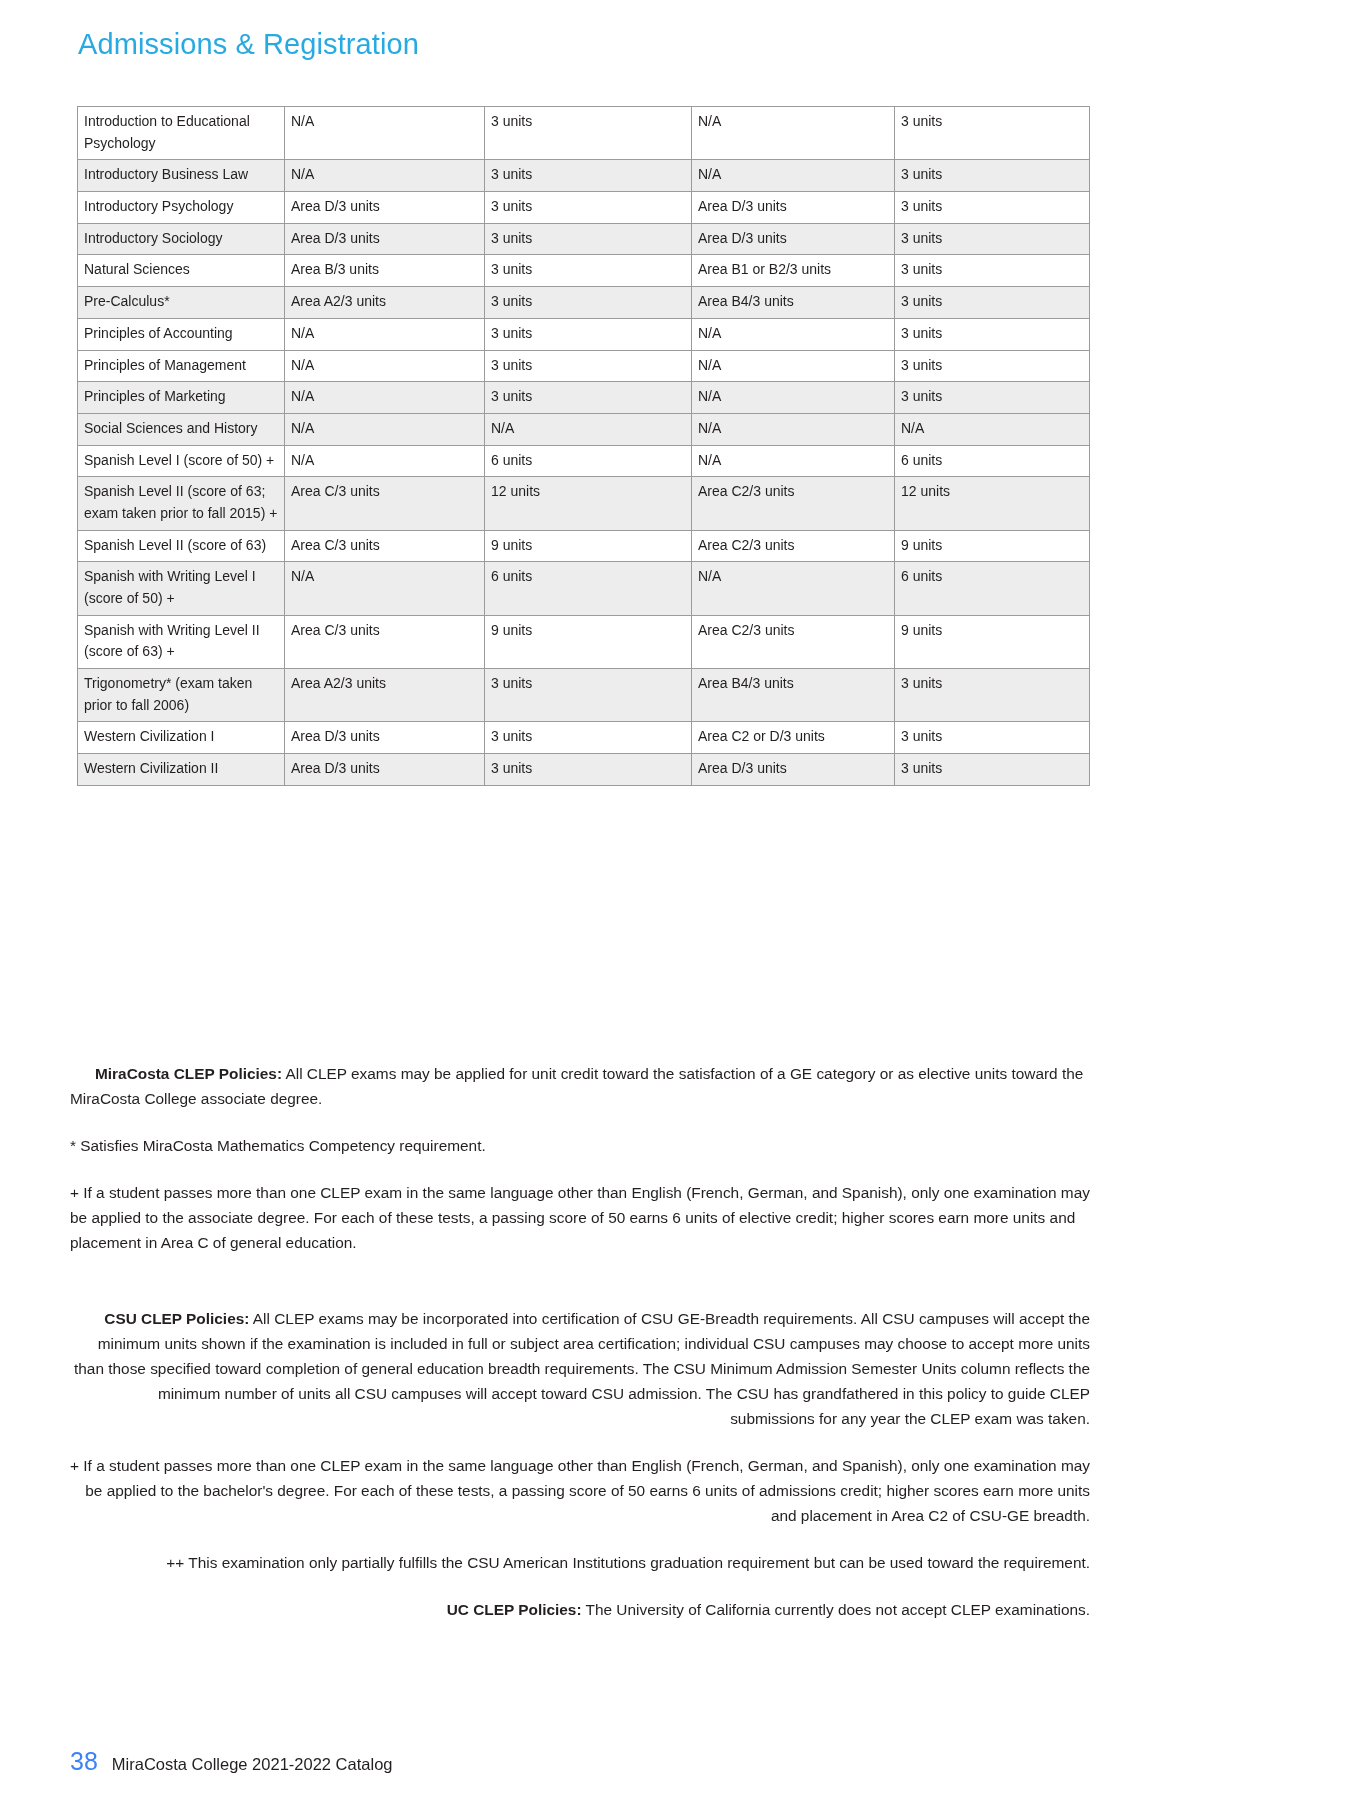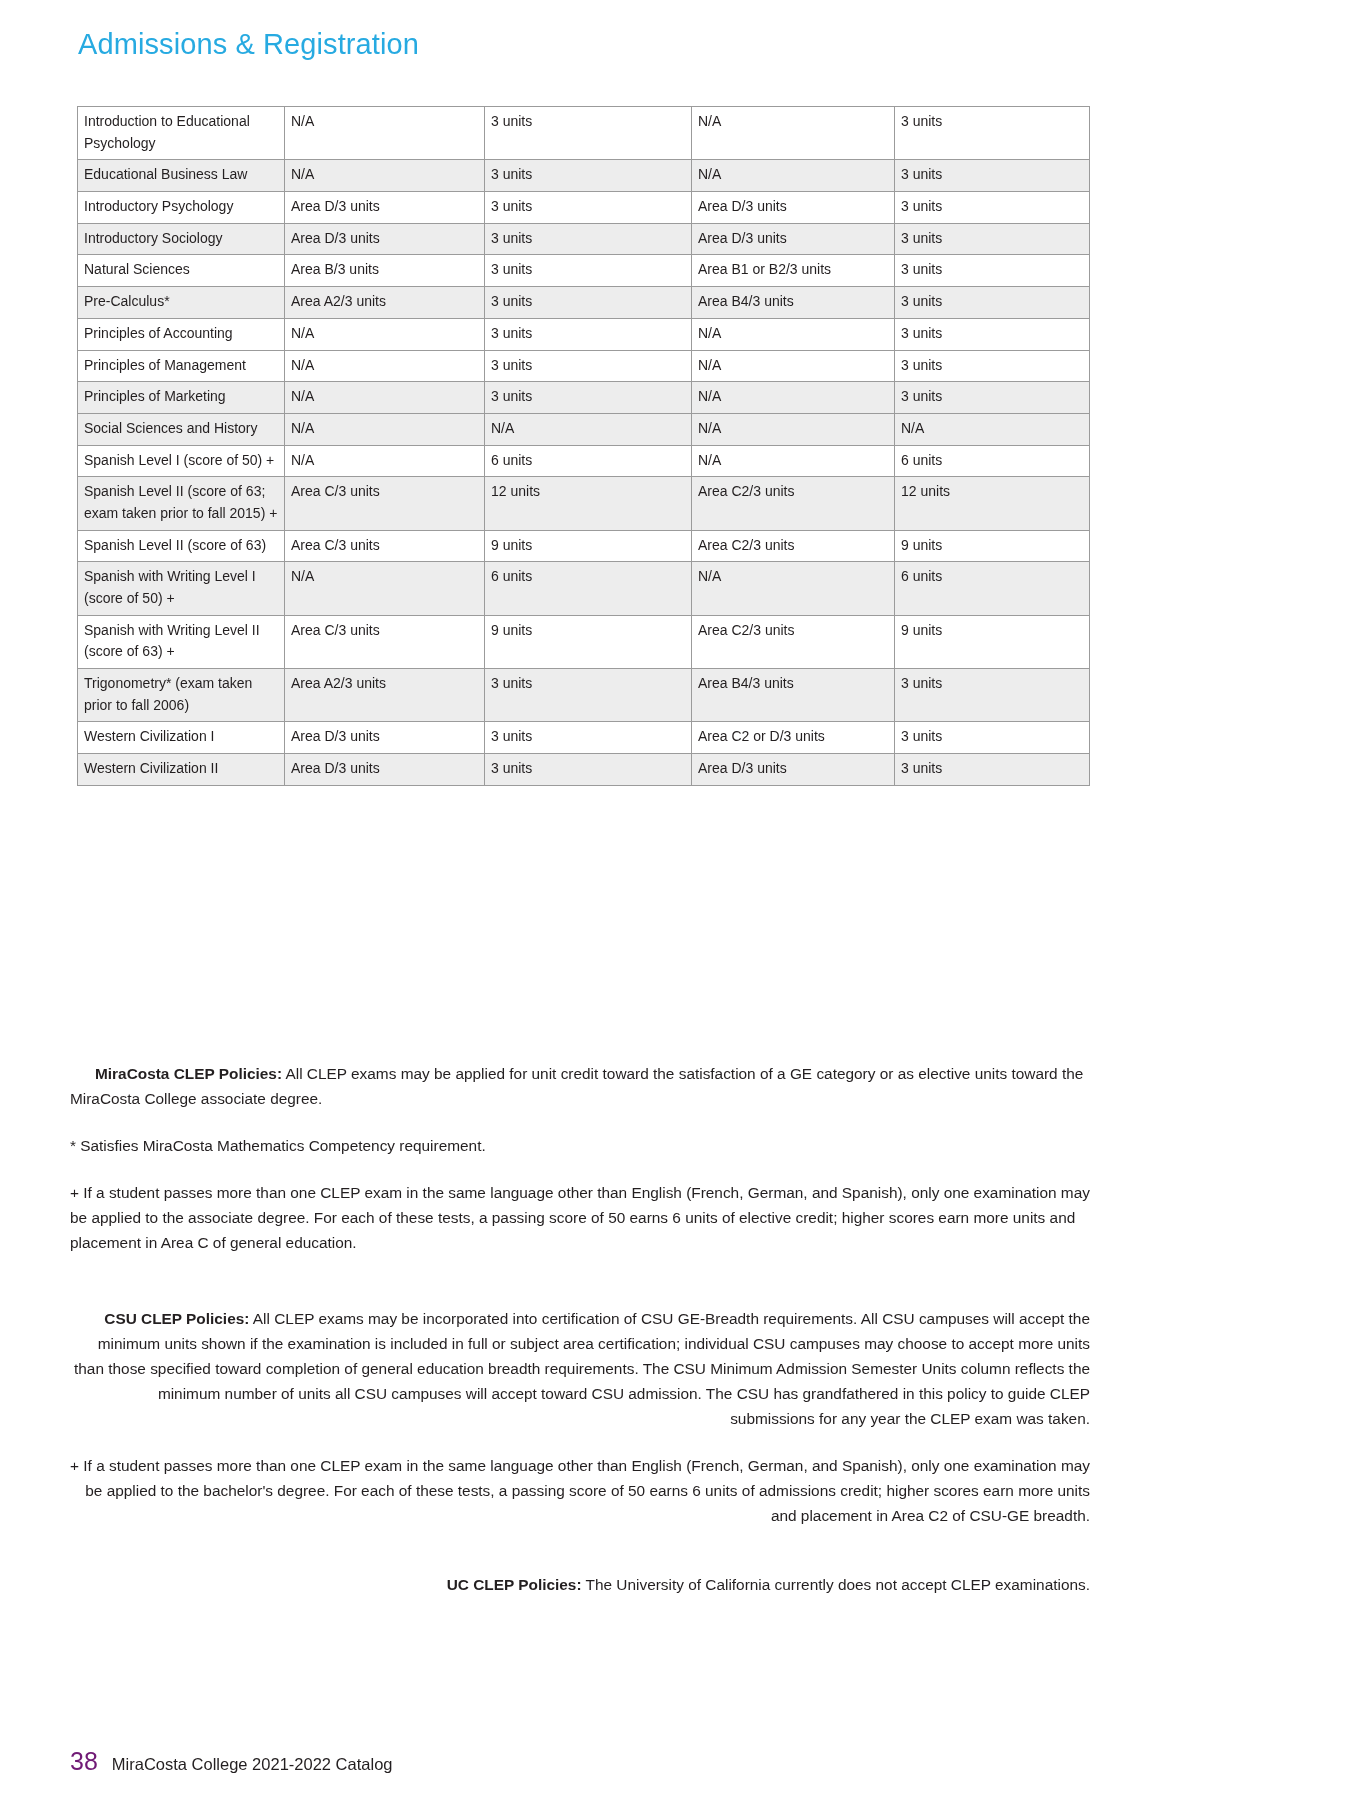--- a/index.html
+++ b/index.html
@@ -90,21 +90,21 @@
   
   .footer {
     position: absolute;
     left: 70px;
     top: 1747px;
     display: flex;
     align-items: baseline;
     gap: 14px;
   }
   .folio {
-    color: #701a75;
+    color: #3b82f6;
     font-size: 25px;
     font-weight: 400;
   }
   .folio-text {
     font-size: 16.5px;
     color: #231f20;
   }
 </style>
 </head>
 <body>
@@ -123,21 +123,21 @@
     </colgroup>
     <tbody id="clep-table-body">
         <tr class="plain">
           <td>Introduction to Educational Psychology</td>
           <td>N/A</td>
           <td>3 units</td>
           <td>N/A</td>
           <td>3 units</td>
         </tr>
         <tr class="shaded">
-          <td>Educational Business Law</td>
+          <td>Introductory Business Law</td>
           <td>N/A</td>
           <td>3 units</td>
           <td>N/A</td>
           <td>3 units</td>
         </tr>
         <tr class="plain">
           <td>Introductory Psychology</td>
           <td>Area D/3 units</td>
           <td>3 units</td>
           <td>Area D/3 units</td>
@@ -257,20 +257,21 @@
     <p class="indented">* Satisfies MiraCosta Mathematics Competency requirement.</p>
     <div class="gap-md"></div>
     <p class="indented">+ If a student passes more than one CLEP exam in the same language other than English (French, German, and Spanish), only one examination may be applied to the associate degree. For each of these tests, a passing score of 50 earns 6 units of elective credit; higher scores earn more units and placement in Area C of general education.</p>
   </div>
 
   <div class="body-block" style="top: 1307px; text-align: right;">
     <p><span class="lead-label">CSU CLEP Policies:</span><span> All CLEP exams may be incorporated into certification of CSU GE-Breadth requirements. All CSU campuses will accept the minimum units shown if the examination is included in full or subject area certification; individual CSU campuses may choose to accept more units than those specified toward completion of general education breadth requirements. The CSU Minimum Admission Semester Units column reflects the minimum number of units all CSU campuses will accept toward CSU admission. The CSU has grandfathered in this policy to guide CLEP submissions for any year the CLEP exam was taken.</span></p>
     <div class="gap-md"></div>
     <p class="indented">+ If a student passes more than one CLEP exam in the same language other than English (French, German, and Spanish), only one examination may be applied to the bachelor's degree. For each of these tests, a passing score of 50 earns 6 units of admissions credit; higher scores earn more units and placement in Area C2 of CSU-GE breadth.</p>
     <div class="gap-md"></div>
+    <p class="indented">++ This examination only partially fulfills the CSU American Institutions graduation requirement but can be used toward the requirement.</p>
     <div class="gap-md"></div>
     <p><span class="lead-label">UC CLEP Policies:</span><span> The University of California currently does not accept CLEP examinations.</span></p>
   </div>
 
   <div class="footer">
     <span class="folio">38</span>
     <span class="folio-text">MiraCosta College 2021-2022 Catalog</span>
   </div>
 
 </div>

